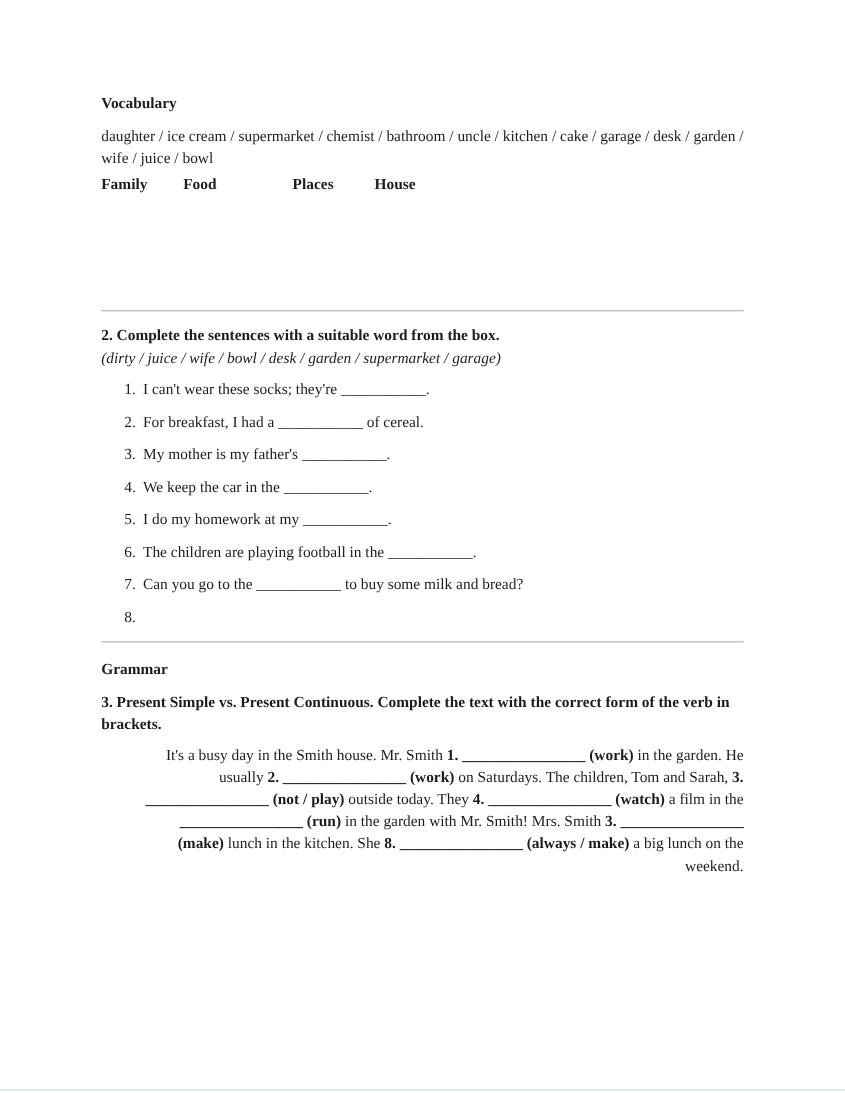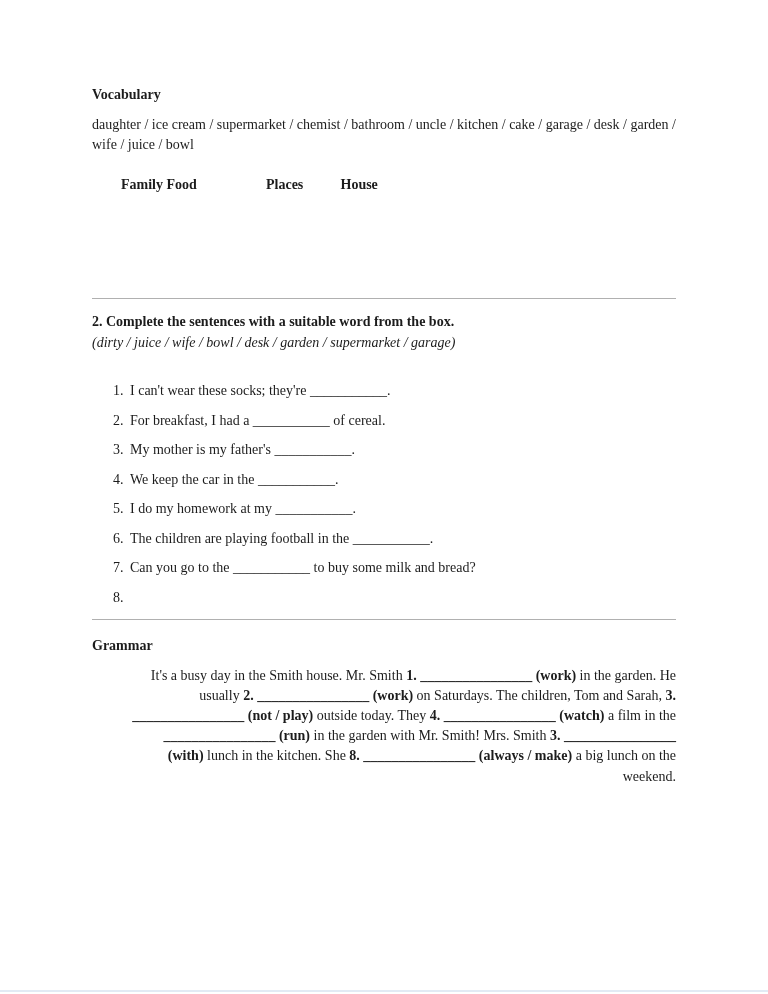--- a/index.html
+++ b/index.html
@@ -31,31 +31,31 @@
   .ex-heading {
     font-weight: 700;
     margin: 0;
   }
   .hint {
     font-style: italic;
     margin: 0 0 8px 0;
   }
   .hint2 {
     font-style: italic;
-    margin: 0 0 28px 0;
+    margin: 0 0 8px 0;
   }
   .wordbank {
-    margin: 0 0 20px 0;
+    margin: 0 0 4px 0;
   }
   .cats {
     font-weight: 700;
     margin: 0 0 103px 0;
   }
   .cats span { display: inline-block; }
-  .cat-0 { min-width: 71px; text-align: right; }
+  .cat-0 { min-width: 71px; }
   .cat-1 { min-width: 64px; }
   .cat-2 { min-width: 71px; padding-left: 32px; }
   .divider {
     border: none;
     border-top: 1px solid #b0b0b0;
     margin: 0 0 13px 0;
     width: 584px;
   }
   .divider-2 {
     margin-top: 11px;
@@ -141,25 +141,26 @@
     </div>
     <div class="item">
       <span class="num">8.</span>
     </div>
   </div>
 
   <hr class="divider divider-2">
 
   <div class="section-title">Grammar</div>
 
+  <div class="ex-heading ex3-heading">3. Present Simple vs. Present Continuous. Complete the text with the correct form of the verb in brackets.</div>
 
   <div class="gpara">
       <div class="gline"><span>It's a busy day in the Smith house. Mr. Smith </span><span class="bold">1. ________________ (work)</span><span> in the garden. He</span></div>
       <div class="gline"><span>usually </span><span class="bold">2. ________________ (work)</span><span> on Saturdays. The children, Tom and Sarah, </span><span class="bold">3.</span></div>
       <div class="gline"><span class="bold">________________ (not / play)</span><span> outside today. They </span><span class="bold">4. ________________ (watch)</span><span> a film in the</span></div>
       <div class="gline"><span class="bold">________________ (run)</span><span> in the garden with Mr. Smith! Mrs. Smith </span><span class="bold">3. ________________</span></div>
-      <div class="gline"><span class="bold">(with)</span><span> lunch in the kitchen. She </span><span class="bold">8. ________________ (always / make)</span><span> a big lunch on the</span></div>
+      <div class="gline"><span class="bold">(make)</span><span> lunch in the kitchen. She </span><span class="bold">8. ________________ (always / make)</span><span> a big lunch on the</span></div>
       <div class="gline"><span>weekend.</span></div>
     </div>
 
 </div>
 
 <div class="page-bottom-edge"></div>
 
 </body></html>

